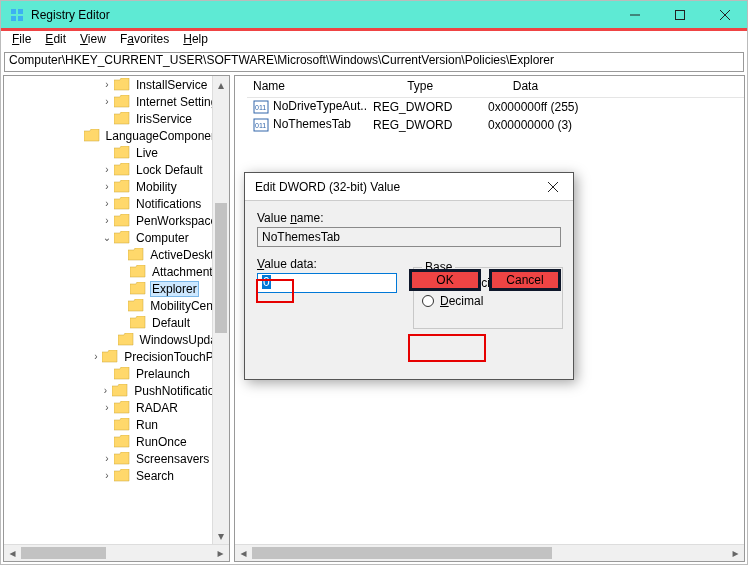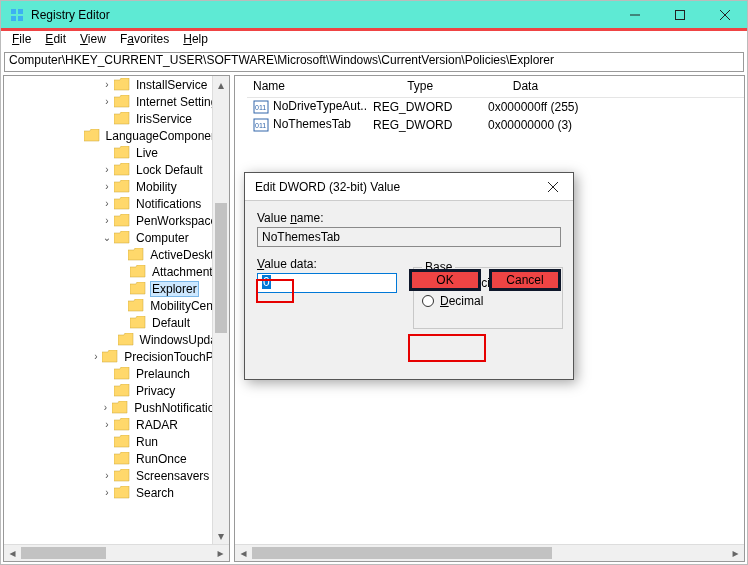--- a/index.html
+++ b/index.html
@@ -422,33 +422,20 @@
             </svg></span>
           <span class="lbl">Prelaunch</span>
         </div>
         <div class="treerow">
           <span class="indent"></span>
           <span class="indent"></span>
           <span class="indent"></span>
           <span class="indent"></span>
           <span class="indent"></span>
           <span class="indent"></span>
-          <span class="chev"></span>
-          <span class="folder"><svg width="16" height="13">
-              <path d="M0 2 L6 2 L7 0 L15 0 L15 12 L0 12 Z" fill="#ffd86b" stroke="#caa63a" stroke-width="0.5"></path>
-            </svg></span>
-          <span class="lbl">Privacy</span>
-        </div>
-        <div class="treerow">
-          <span class="indent"></span>
-          <span class="indent"></span>
-          <span class="indent"></span>
-          <span class="indent"></span>
-          <span class="indent"></span>
-          <span class="indent"></span>
           <span class="chev">›</span>
           <span class="folder"><svg width="16" height="13">
               <path d="M0 2 L6 2 L7 0 L15 0 L15 12 L0 12 Z" fill="#ffd86b" stroke="#caa63a" stroke-width="0.5"></path>
             </svg></span>
           <span class="lbl">PushNotifications</span>
         </div>
         <div class="treerow">
           <span class="indent"></span>
           <span class="indent"></span>
           <span class="indent"></span>

